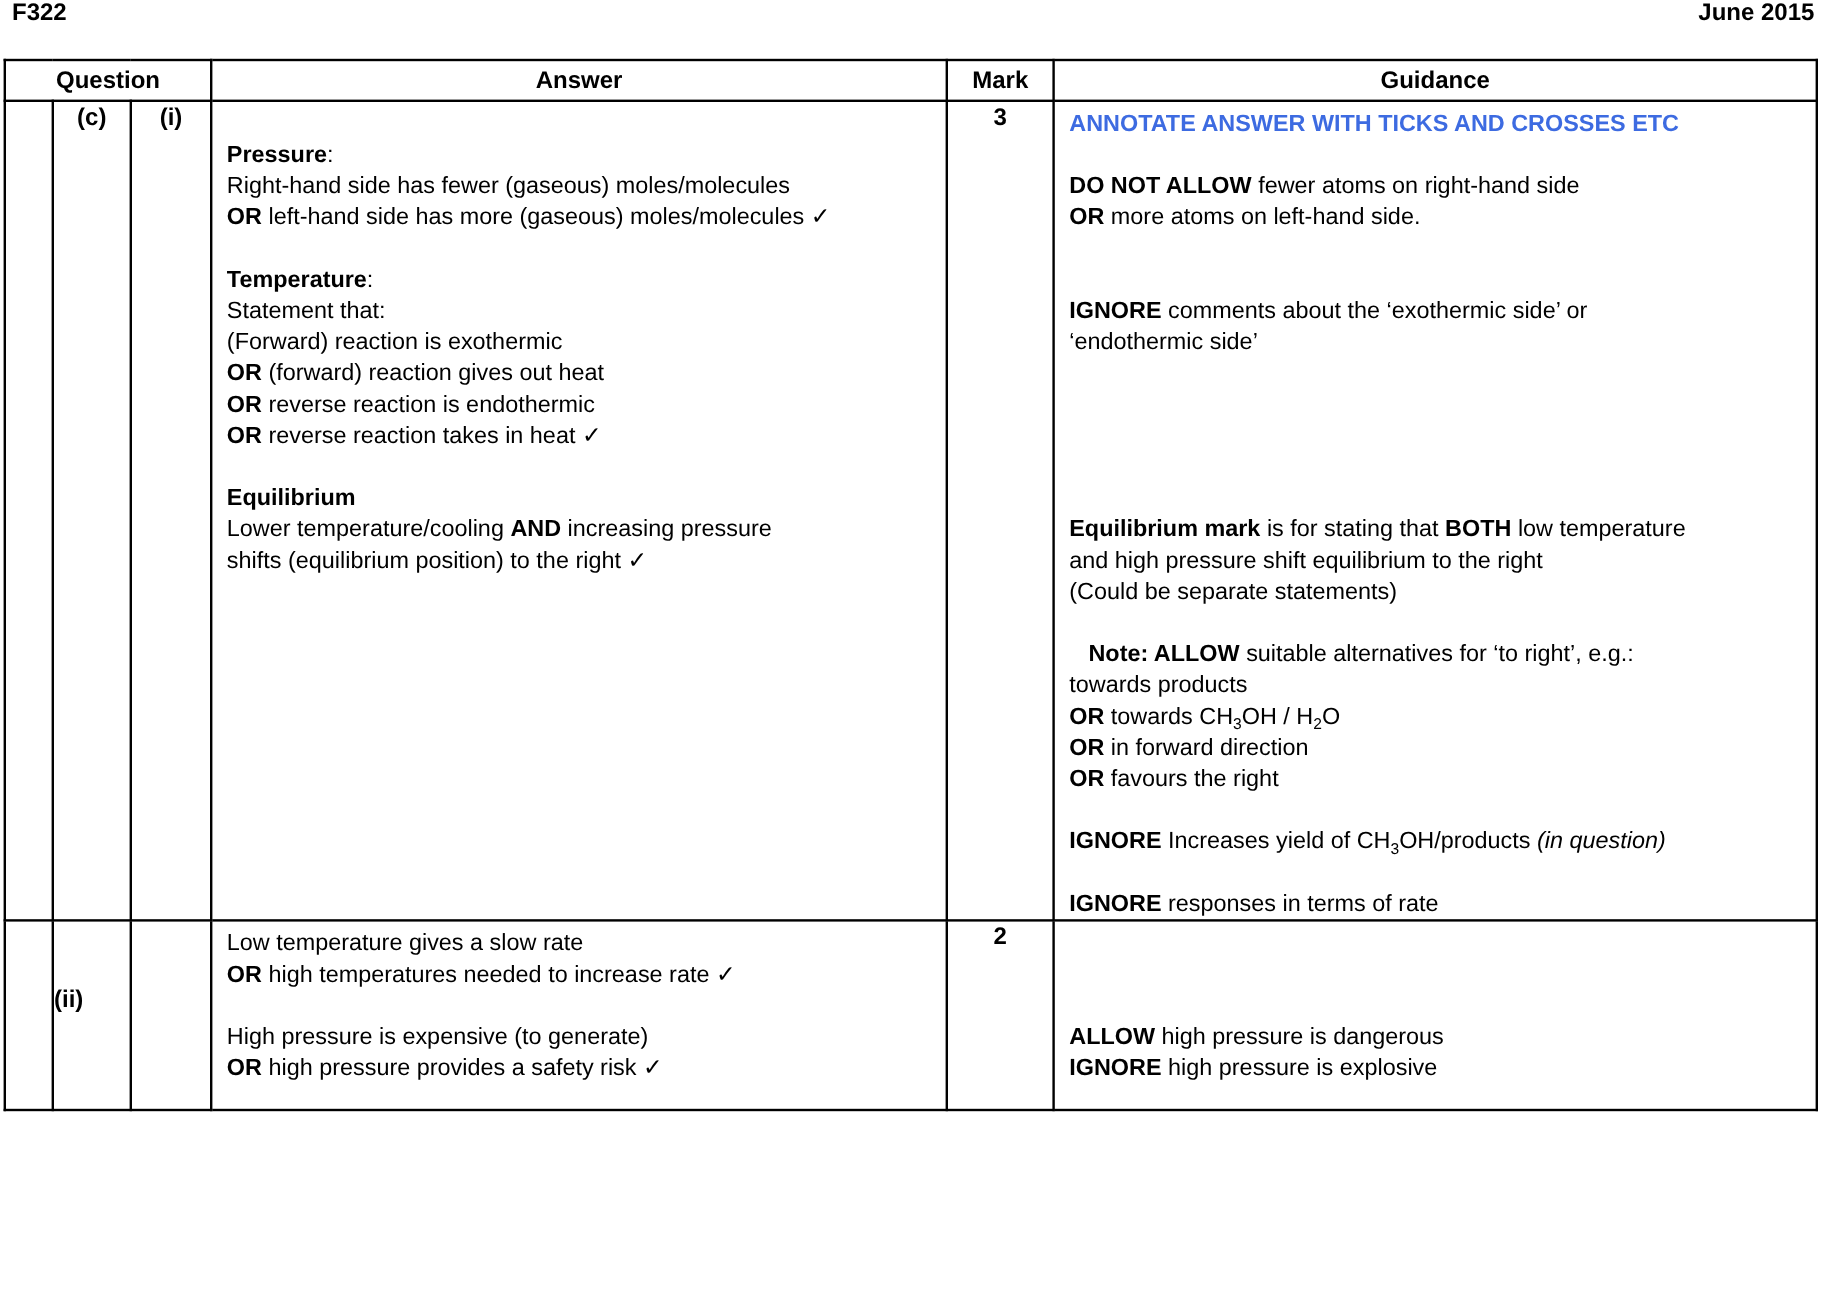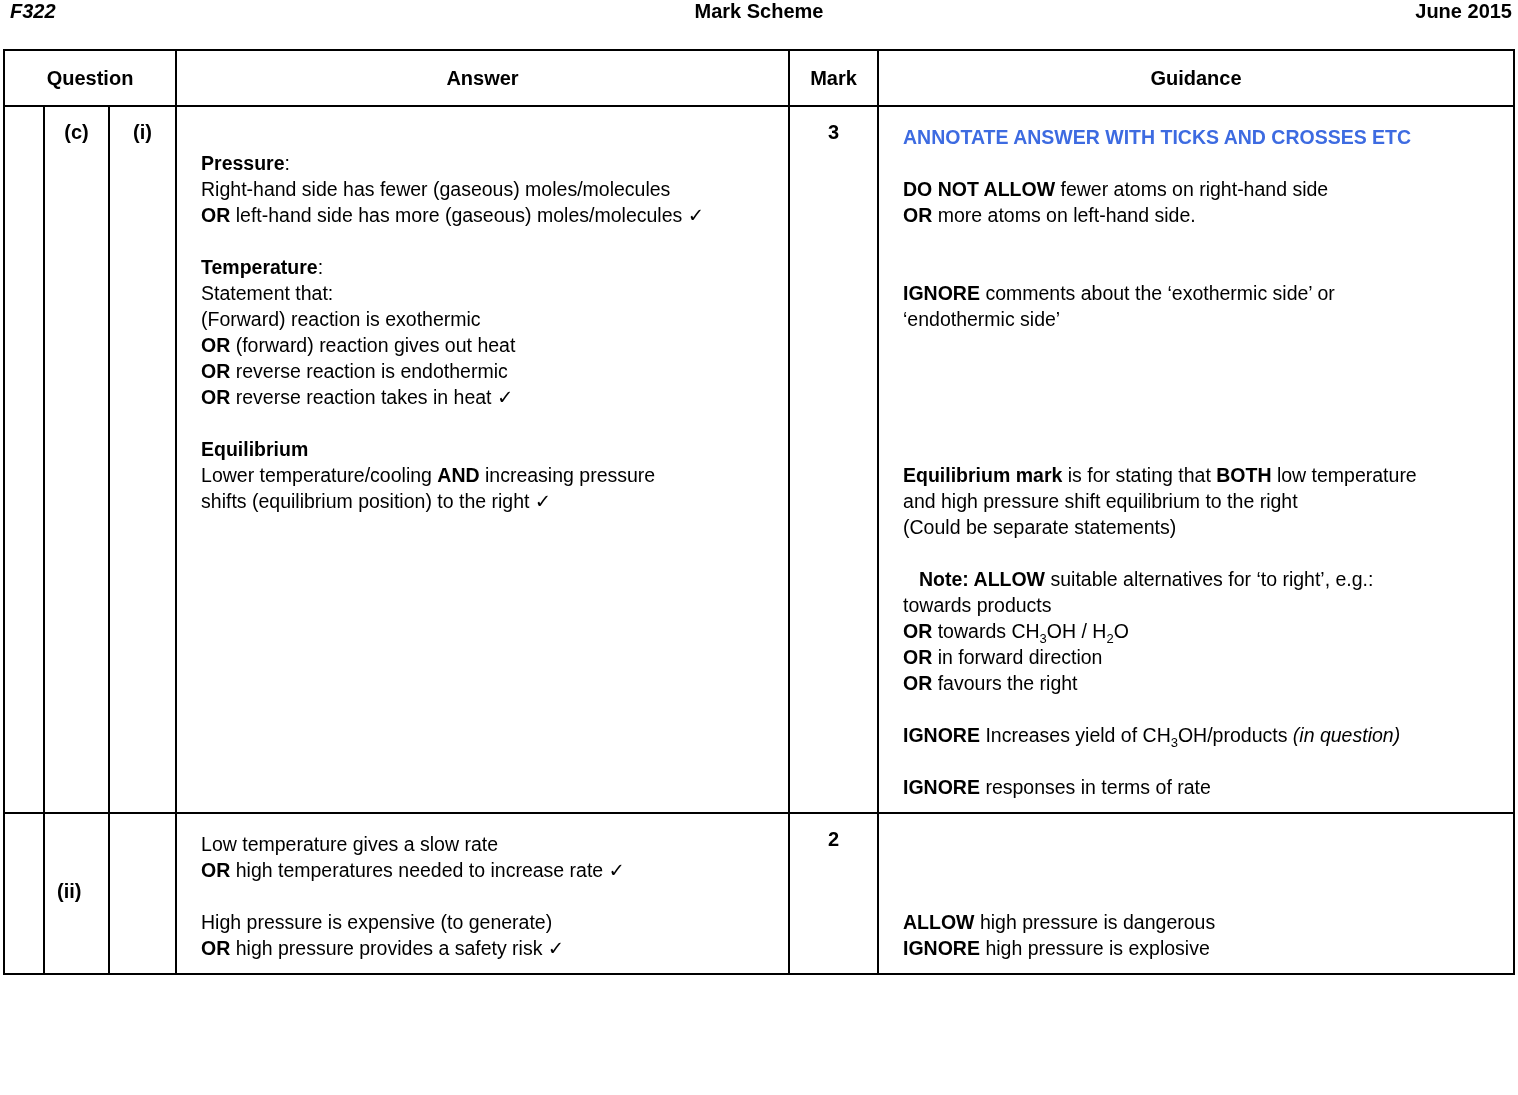--- a/index.html
+++ b/index.html
@@ -7,37 +7,37 @@
     position: relative;
     width: 1518px;
     height: 1095px;
     background: #ffffff;
     color: #000000;
     font-family: "Liberation Sans", "DejaVu Sans", sans-serif;
     overflow: hidden;
   }
   
   .top-header { position: absolute; top: 0; left: 0; right: 0; height: 26px; }
-  .hdr-left  { position: absolute; left: 10px;  top: 0; font-weight: bold; font-size: 20px; font-style: italic; }
+  .hdr-left  { position: absolute; left: 10px;  top: 0; font-weight: bold; font-size: 20px; }
   .hdr-center{ position: absolute; left: 0; right: 0; top: 0; text-align: center; font-weight: bold; font-size: 20px; }
   .hdr-right { position: absolute; right: 6px; top: 0; font-weight: bold; font-size: 20px; }
 
   
   table.ms {
     position: absolute;
     left: 3px;
     top: 49px;
     width: 1510px;
     border-collapse: collapse;
     table-layout: fixed;
   }
   table.ms td, table.ms th {
     border: 2px solid #000000;
     vertical-align: top;
-    padding: 12px;
+    padding: 0;
     overflow: hidden;
   }
   table.ms th {
     font-size: 20px;
     font-weight: bold;
     text-align: center;
     vertical-align: middle;
     height: 30px;
   }
   tr.row-main { height: 682px; }
@@ -85,21 +85,20 @@
     font-size: 20px;
   }
 </style>
 </head>
 <body>
 
 <div class="page">
 
   <div class="top-header">
     <span class="hdr-left">F322</span>
-    <span class="hdr-center">Mark Scheme</span>
     <span class="hdr-right">June 2015</span>
   </div>
 
   <table class="ms">
     <colgroup>
       <col style="width:40px">
       <col style="width:65px">
       <col style="width:67px">
       <col style="width:613px">
       <col style="width:89px">

